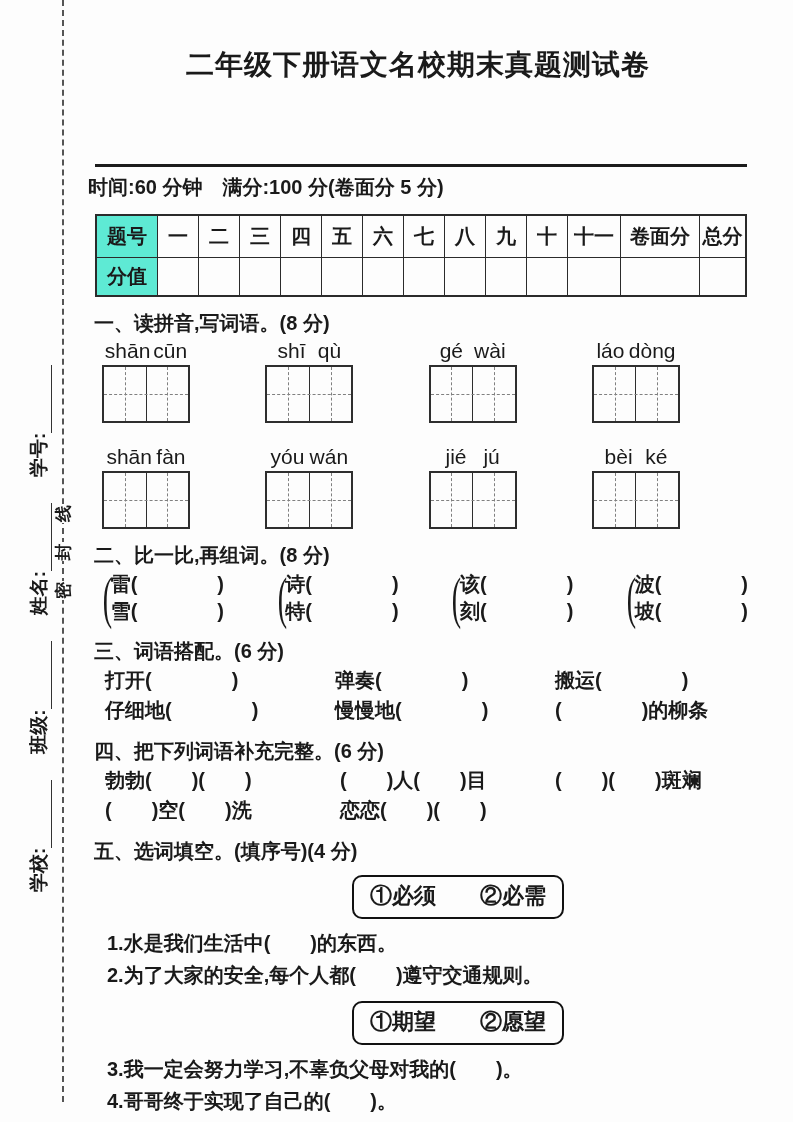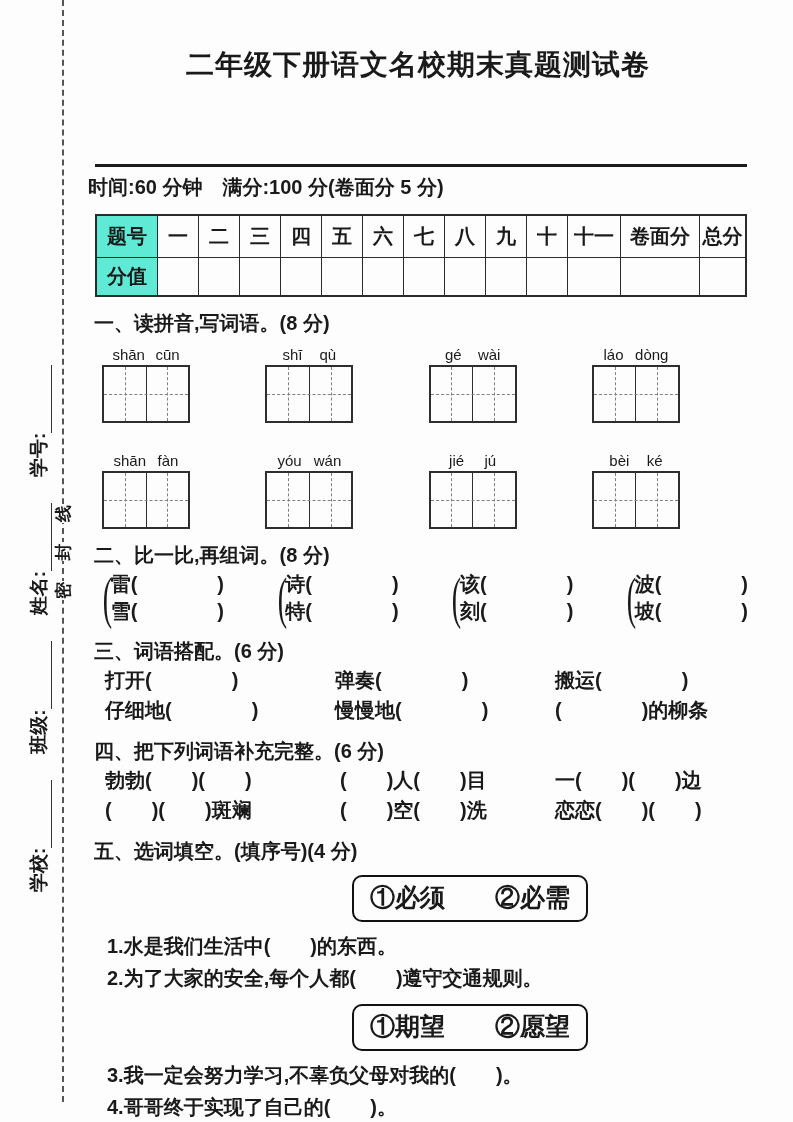--- a/index.html
+++ b/index.html
@@ -32,41 +32,41 @@
   .score-table tr td:nth-child(1){width:60px;}
   .score-table tr td:nth-child(n+2):nth-child(-n+11){width:40px;}
   .score-table tr td:nth-child(12){width:52px;}
   .score-table tr td:nth-child(13){width:78px;}
   
   .sec-h{margin-top:12px;margin-left:6px;font-size:20px;font-weight:700;line-height:28px;}
   .txt{font-size:20px;font-weight:600;}
   
   .pg-row{display:flex;justify-content:space-between;width:578px;margin:2px 0 0 14px;}
   .pg{width:88px;}
-  .pinyin{display:flex;justify-content:space-evenly;font-size:15px;font-weight:500;height:24px;
+  .pinyin{display:flex;justify-content:space-evenly;font-size:21px;font-weight:500;height:24px;
     align-items:flex-end;padding-bottom:2px;}
   .tzg{display:flex;width:88px;height:58px;border:2px solid #2e2e2e;position:relative;box-sizing:border-box;}
   .tzg .cell{flex:1;position:relative;}
   .tzg .cell + .cell{border-left:1.6px solid #2e2e2e;}
   .tzg .cell::before{content:"";position:absolute;left:50%;top:0;bottom:0;border-left:1px dashed #808080;}
   .tzg::after{content:"";position:absolute;left:0;right:0;top:50%;border-top:1px dashed #808080;}
   .row-gap{margin-top:22px;}
   
   .pairs-row{display:flex;justify-content:space-between;width:650px;margin:2px 0 0 10px;}
   .pair{display:flex;align-items:center;}
   .pair-brace{font-size:56px;font-weight:300;line-height:54px;transform:scaleX(.5);
     display:inline-block;margin-right:-6px;font-family:"Liberation Serif",serif;}
   .pair-line{line-height:27px;white-space:nowrap;}
   
   .fill-grid{display:grid;margin-left:17px;white-space:nowrap;line-height:30px;}
   .g3{grid-template-columns:230px 220px 1fr;}
   .g4{grid-template-columns:235px 215px 1fr;}
   
   .choice-box{width:fit-content;margin:10px 0 8px 264px;border:2.5px solid #111;border-radius:10px;
-    padding:4px 16px 6px;font-size:25px;font-weight:700;white-space:nowrap;}
+    padding:4px 16px 6px;font-size:22px;font-weight:700;white-space:nowrap;}
   .s5-item{margin-left:19px;line-height:32px;white-space:nowrap;}
 </style>
 </head>
 <body>
 
 <div class="page">
 
   <div class="seal-dash"></div>
 
   <div class="sidebar-labels">
@@ -264,21 +264,20 @@
       <div>搬运(　　　　)</div>
       <div>仔细地(　　　　)</div>
       <div>慢慢地(　　　　)</div>
       <div>(　　　　)的柳条</div>
     </div>
 
     <div class="sec-h">四、把下列词语补充完整。(6 分)</div>
     <div class="fill-grid g4 txt">
       <div>勃勃(　　)(　　)</div>
       <div>(　　)人(　　)目</div>
-      <div>一(　　)(　　)边</div>
       <div>(　　)(　　)斑斓</div>
       <div>(　　)空(　　)洗</div>
       <div>恋恋(　　)(　　)</div>
     </div>
 
     <div class="sec-h">五、选词填空。(填序号)(4 分)</div>
 
     <div class="choice-box">①必须　　②必需</div>
     <div class="s5-item txt">1.水是我们生活中(　　)的东西。</div>
     <div class="s5-item txt">2.为了大家的安全,每个人都(　　)遵守交通规则。</div>

